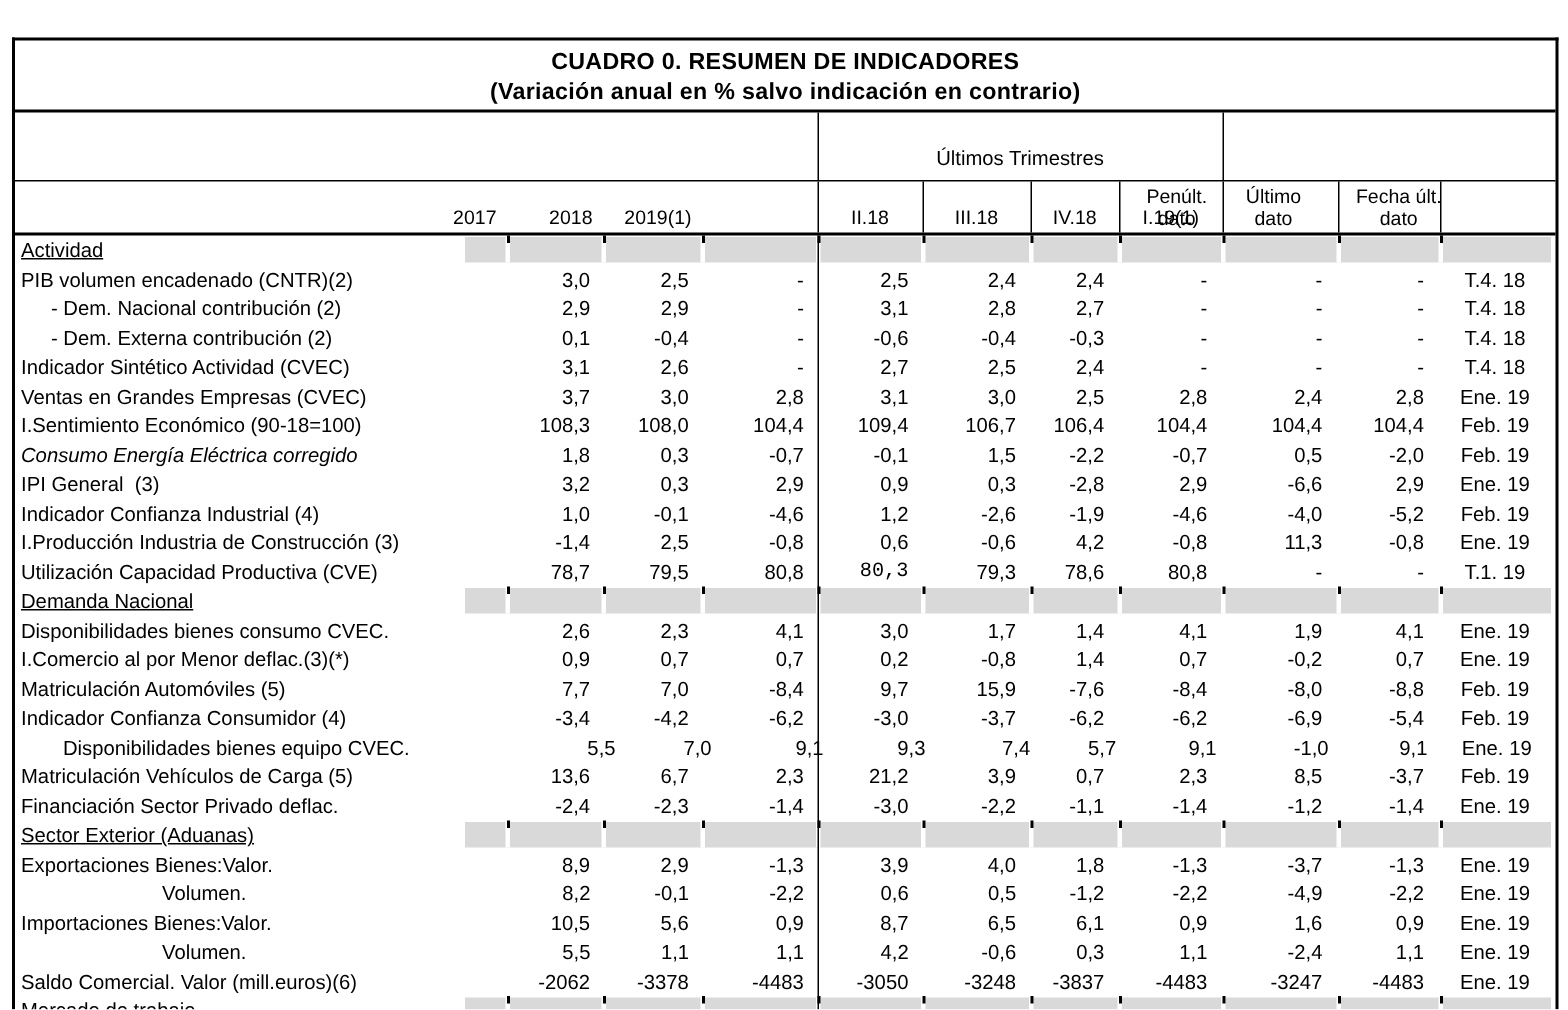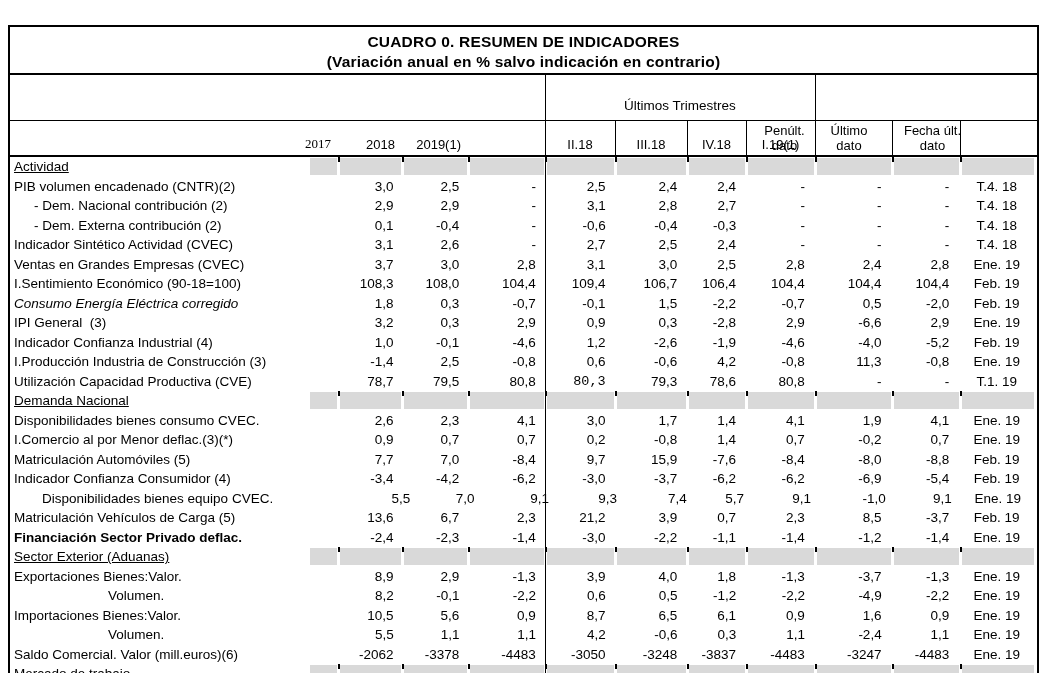--- a/index.html
+++ b/index.html
@@ -43,21 +43,21 @@
       <div class="title-line">(Variación anual en % salvo indicación en contrario)</div>
     </div>
 
     <div class="band2">
       <div class="vline" style="left:535px"></div>
       <div class="vline" style="left:805px"></div>
       <div class="grp-label">Últimos Trimestres</div>
     </div>
 
     <div class="band3">
-        <div class="hcell right" style="left: 264px; width: 64px; font-family: Liberation Serif, serif;">2017</div>
+        <div class="hcell right" style="left: 264px; width: 64px;">2017</div>
         <div class="hcell right" style="left: 326px; width: 66px;">2018</div>
         <div class="hcell right" style="left: 381px; width: 77px;">2019(1)</div>
         <div class="hcell center" style="left: 535px; width: 70px;">II.18</div>
         <div class="hcell center" style="left: 605px; width: 72px;">III.18</div>
         <div class="hcell center" style="left: 677px; width: 59px;">IV.18</div>
         <div class="hcell center" style="left: 736px; width: 69px;">I.19(1)</div>
         <div class="hcell center" style="left: 736px; width: 77px; display: block; padding-top: 2px;">Penúlt.<br>dato</div>
         <div class="hcell center" style="left: 805px; width: 68px; display: block; padding-top: 2px;">Último<br>dato</div>
         <div class="hcell center" style="left: 882px; width: 81px; display: block; padding-top: 2px;">Fecha últ.<br>dato</div>
         <div class="vline" style="left: 535px;"></div>
@@ -333,21 +333,21 @@
           <div class="num" style="width: 77px;">2,3</div>
           <div class="num" style="width: 70px;">21,2</div>
           <div class="num" style="width: 72px;">3,9</div>
           <div class="num" style="width: 59px;">0,7</div>
           <div class="num" style="width: 69px;">2,3</div>
           <div class="num" style="width: 77px;">8,5</div>
           <div class="num" style="width: 68px;">-3,7</div>
           <div class="fec" style="width: 81px;">Feb. 19</div>
         </div>
         <div class="row">
-          <div class="lbl" style="width: 328px; padding-left: 4px; font-weight: bold;">Financiación Sector Privado deflac.</div>
+          <div class="lbl" style="width: 328px; padding-left: 4px;">Financiación Sector Privado deflac.</div>
           <div class="num" style="width: 64px;">-2,4</div>
           <div class="num" style="width: 66px;">-2,3</div>
           <div class="num" style="width: 77px;">-1,4</div>
           <div class="num" style="width: 70px;">-3,0</div>
           <div class="num" style="width: 72px;">-2,2</div>
           <div class="num" style="width: 59px;">-1,1</div>
           <div class="num" style="width: 69px;">-1,4</div>
           <div class="num" style="width: 77px;">-1,2</div>
           <div class="num" style="width: 68px;">-1,4</div>
           <div class="fec" style="width: 81px;">Ene. 19</div>

